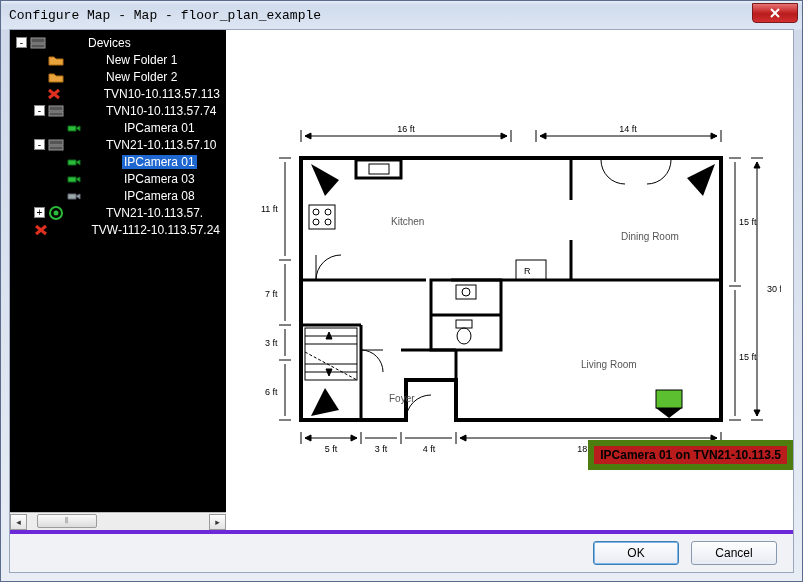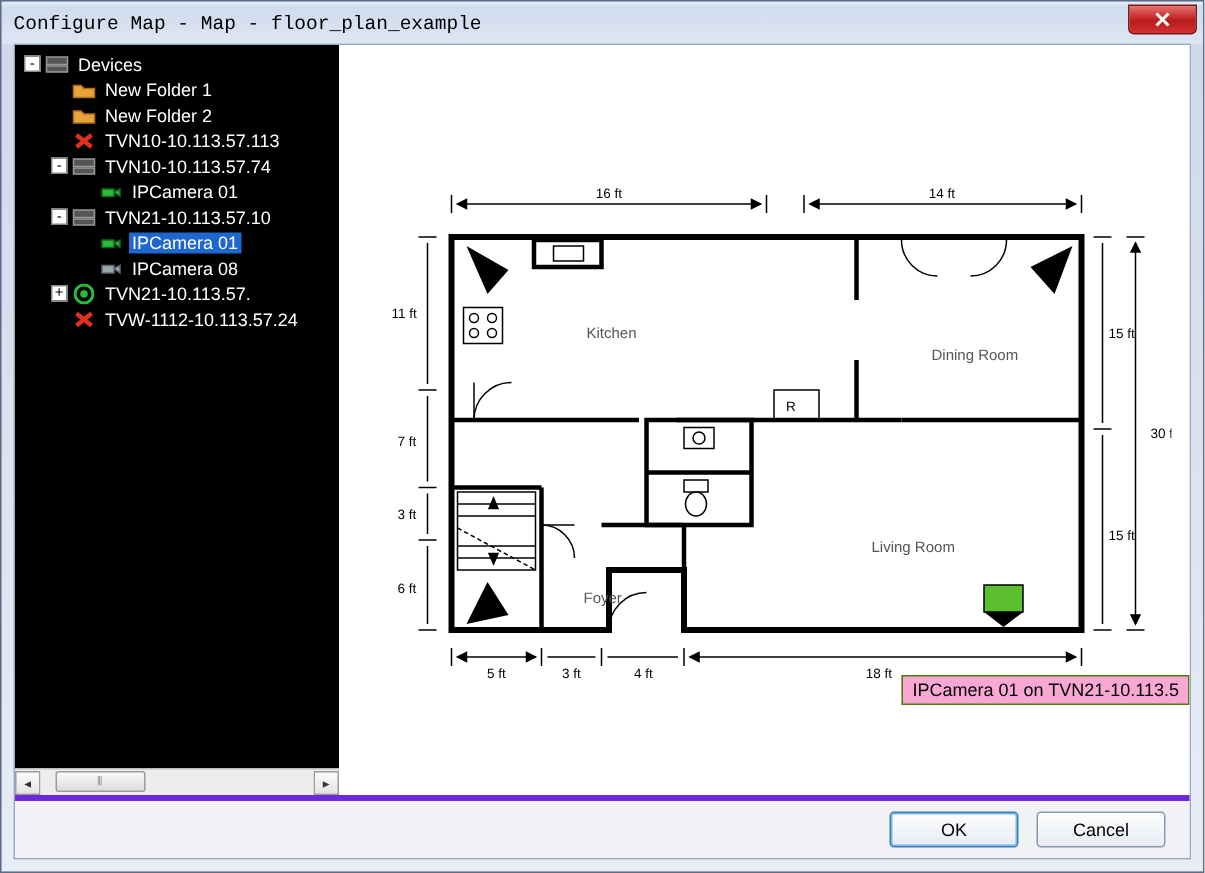--- a/index.html
+++ b/index.html
@@ -80,21 +80,21 @@
     border: 1px solid #888;
     background: #fff;
     color: #000;
     font-size: 10px; line-height: 9px;
     text-align: center;
     margin-right: 3px;
     flex: 0 0 auto;
   }
   .no-toggle { width: 14px; display:inline-block; flex:0 0 auto; }
   .ticon { width: 16px; height: 14px; margin-right: 4px; flex:0 0 auto; display:flex; align-items:center; justify-content:center; }
-  .label { flex: 0 0 auto; padding: 0 2px; }
+  .label { flex: 0 0 auto; padding: 0 2px; margin-left: 36px; }
   .label.selected { background: #1e66d0; color: #fff; }
   .hscroll {
     height: 18px;
     background: #f0f0f0;
     border-top: 1px solid #bbb;
     display: flex;
     align-items: center;
   }
   .hscroll .arrow {
     width: 17px; height: 16px;
@@ -119,26 +119,27 @@
     padding-left: 40px;
   }
   .floorplan {
     position: absolute;
     left: 35px; top: 90px;
     width: 520px; height: 350px;
   }
   .tooltip {
     position: absolute;
     right: 0; bottom: 60px;
-    background: #f9a8d4;
-    border: 1px solid #4d7c0f;
+    background: #b91c1c;
+    border: 6px solid #4d7c0f;
     padding: 2px 6px;
     font-size: 12px;
     color: #000;
     white-space: nowrap;
+    font-weight: bold;
   }
   .button-row {
     height: 42px;
     display: flex;
     justify-content: flex-end;
     align-items: center;
     gap: 12px;
     padding: 0 16px;
     background: #f0f2f6;
     border-top: 4px solid #6d28d9;
@@ -251,20 +252,30 @@
             </div>
             <div class="tree-row">
               <span class="spacer" style="width: 42px;"></span>
               <span class="no-toggle"></span>
               <span class="ticon">
                 <svg width="16" height="12">
                   <path d="M2 4 L10 4 L10 9 L2 9 Z M10 6 L14 4 L14 9 Z" fill="#2bbb3a" stroke="#0a6a18"></path>
                 </svg>
               </span>
               <span class="label selected">IPCamera 01</span>
+            </div>
+            <div class="tree-row">
+              <span class="spacer" style="width: 42px;"></span>
+              <span class="no-toggle"></span>
+              <span class="ticon">
+                <svg width="16" height="12">
+                  <path d="M2 4 L10 4 L10 9 L2 9 Z M10 6 L14 4 L14 9 Z" fill="#2bbb3a" stroke="#0a6a18"></path>
+                </svg>
+              </span>
+              <span class="label">IPCamera 03</span>
             </div>
             <div class="tree-row">
               <span class="spacer" style="width: 42px;"></span>
               <span class="no-toggle"></span>
               <span class="ticon">
                 <svg width="16" height="12">
                   <path d="M2 4 L10 4 L10 9 L2 9 Z M10 6 L14 4 L14 9 Z" fill="#9aa" stroke="#667"></path>
                 </svg>
               </span>
               <span class="label">IPCamera 08</span>

